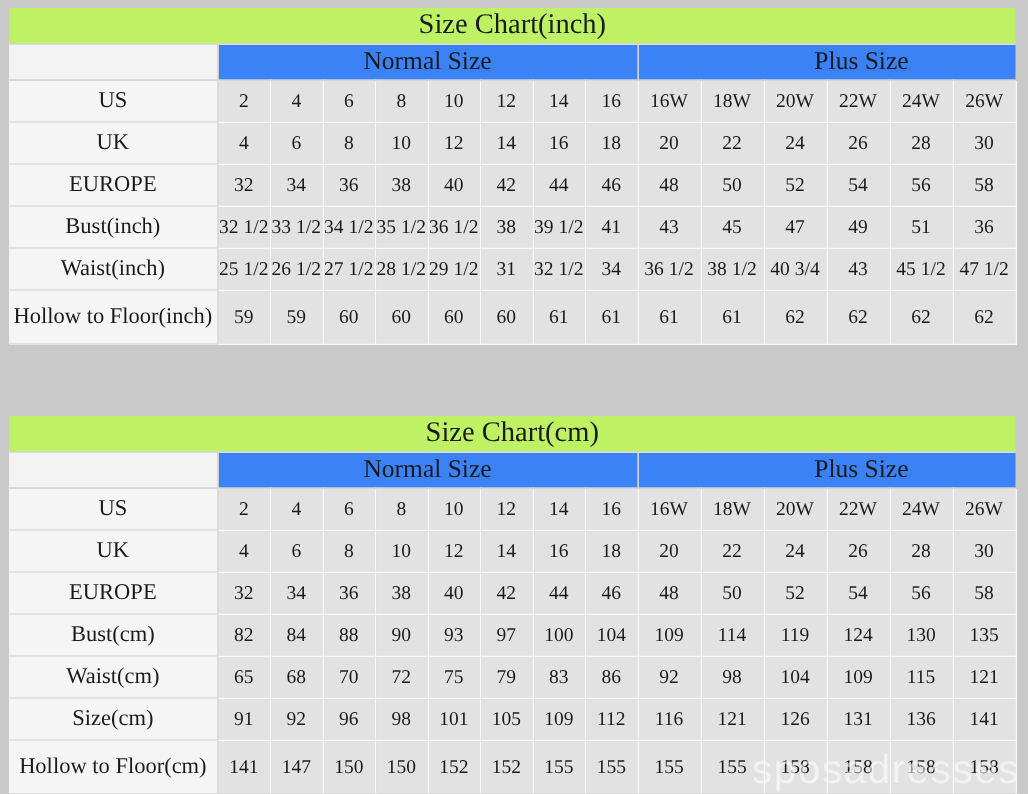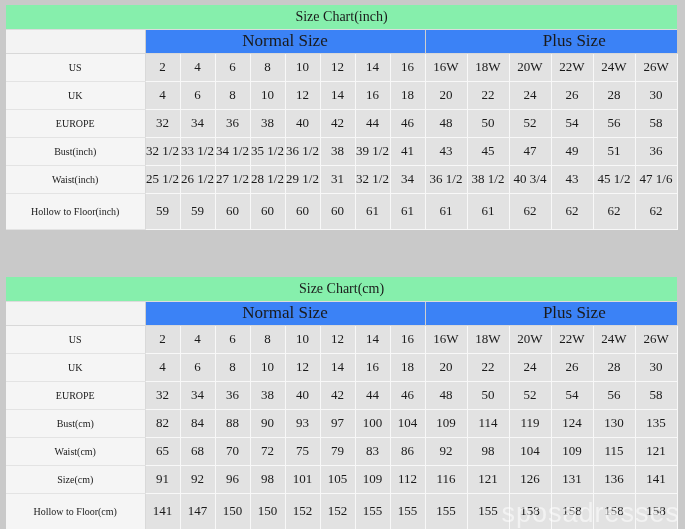--- a/index.html
+++ b/index.html
@@ -21,42 +21,42 @@
     width:671px;
   }
   td { text-align:center; vertical-align:middle; padding:0; overflow:hidden; white-space:nowrap; }
 
   col.c-label { width:139px; }
   col.c-g0    { width:35px; }
   col.c-g1    { width:42px; }
 
   .title-row  { height:24px; }
   .title-cell {
-    background:#86efac;
-    font-size:14px;
+    background:#bef264;
+    font-size:19px;
     border-bottom:1px solid #dcdcdc;
   }
   .group-row  { height:24px; }
   .corner-cell {
     background:#f3f3f3;
     border-right:1px solid #cfcfcf;
     border-bottom:1px solid #d8d8d8;
   }
   .group-cell {
     background:#3b82f6;
     font-size:17px;
     border-bottom:1px solid #d8d8d8;
   }
   .group-cell.g1 { border-left:1px solid #cfcfcf;padding-left:46px; }
 
   .data-row { height:28px; }
   .data-row.last-row { height:36px; }
   .row-label {
     background:#f5f5f5;
-    font-size:10px;
+    font-size:15px;
     border-top:1px solid #e3e3e3;
     border-bottom:1px solid #e3e3e3;
     border-right:1px solid #d9d9d9;
   }
   .data-cell {
     background:#e2e2e2;
     font-size:13px;
     border:1px solid #f8f8f8;
   }
 
@@ -177,21 +177,21 @@
           <td class="data-cell">28 1/2</td>
           <td class="data-cell">29 1/2</td>
           <td class="data-cell">31</td>
           <td class="data-cell">32 1/2</td>
           <td class="data-cell">34</td>
           <td class="data-cell">36 1/2</td>
           <td class="data-cell">38 1/2</td>
           <td class="data-cell">40 3/4</td>
           <td class="data-cell">43</td>
           <td class="data-cell">45 1/2</td>
-          <td class="data-cell">47 1/6</td>
+          <td class="data-cell">47 1/2</td>
         </tr>
         <tr class="data-row last-row">
           <td class="row-label">Hollow to Floor(inch)</td>
           <td class="data-cell">59</td>
           <td class="data-cell">59</td>
           <td class="data-cell">60</td>
           <td class="data-cell">60</td>
           <td class="data-cell">60</td>
           <td class="data-cell">60</td>
           <td class="data-cell">61</td>

